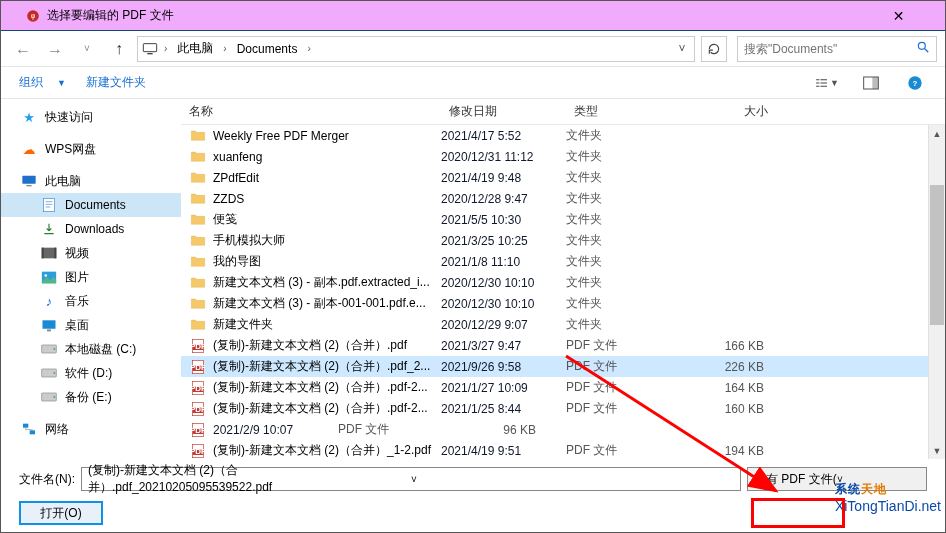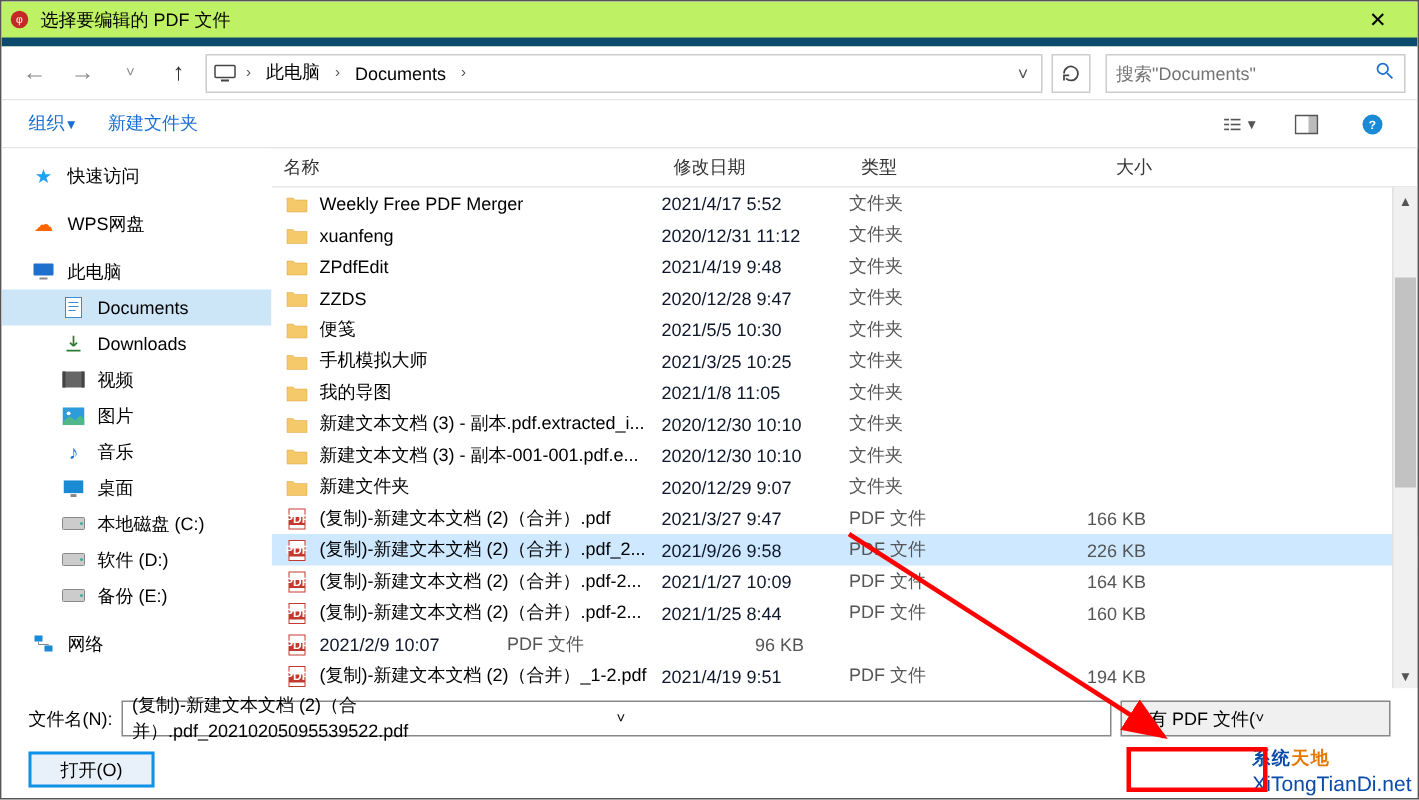--- a/index.html
+++ b/index.html
@@ -1,37 +1,37 @@
 <!DOCTYPE html>
 <html><head>
 <meta charset="utf-8">
 <style>
 * { margin: 0; padding: 0; box-sizing: border-box; font-family: "Microsoft YaHei", "Segoe UI", sans-serif; font-size: 12px; }
 body { background: #fff; width: 946px; height: 533px; overflow: hidden; position: relative; border: 1px solid #555; }
 
-.titlebar { height: 30px; background: #bef264; display: flex; align-items: center; padding: 0 4px; border-bottom: 6px solid #0c4a6e; }
+.titlebar { height: 30px; background: #f0abfc; display: flex; align-items: center; padding: 0 24px; border-bottom: 1px solid #0c4a6e; }
 .titlebar .appicon { width: 16px; height: 16px; margin-right: 6px; color: #c00; display:flex; align-items:center; justify-content:center;}
 .titlebar .title { font-size: 12px; color: #000; }
 .titlebar .spacer { flex: 1; }
 .titlebar .winbtn { width: 45px; height: 30px; display: flex; align-items: center; justify-content: center; font-size: 14px; }
 
 .navbar { height: 36px; background: #fff; display: flex; align-items: center; padding: 0 8px; border-bottom: 1px solid #e5e5e5; gap:4px;}
 .navbtn { width: 28px; height: 28px; border-radius: 2px; display:flex; align-items:center; justify-content:center; font-size:16px; color:#888;}
 .navbtn.enabled{color:#333;}
 .crumb-wrap{flex:1; display:flex; align-items:center; height:26px; border:1px solid #ccc; background:#fff; padding:0 2px;}
 .crumb-icon{width:20px; height:20px; display:flex; align-items:center; justify-content:center; font-size:13px;}
 .crumb-sep{color:#555; font-size:10px; padding:0 4px;}
 .crumb-item{color:#000; font-size:12px; padding:2px 6px;}
 .crumb-drop{width:20px; text-align:center; color:#555;}
 .refresh{width:26px;height:26px;border:1px solid #ccc;display:flex;align-items:center;justify-content:center;margin-left:2px;}
 .searchbox{width:200px;height:26px;border:1px solid #ccc;margin-left:6px;display:flex;align-items:center;padding:0 6px;color:#888;}
 .searchbox input{border:none;outline:none;flex:1;font-size:12px;color:#888;background:transparent;}
 
 .toolbar{height:32px;background:#fff;display:flex;align-items:center;padding:0 18px;gap:20px;border-bottom:1px solid #e5e5e5;}
-.tool-link{color:#1a6fd4;font-size:12px;display:flex;align-items:center;gap:0;}
+.tool-link{color:#1a6fd4;font-size:12px;display:flex;align-items:center;gap:14px;}
 .tool-spacer{flex:1;}
 .tool-icon{width:24px;height:24px;display:flex;align-items:center;justify-content:center;color:#555;}
 .help-icon{color:#1a8ad4;font-size:15px;}
 
 .body{display:flex;height:360px;position:relative;}
 .sidebar{width:180px;background:#fff;overflow:hidden;padding-top:6px;}
 .side-item{height:24px;display:flex;align-items:center;padding-left:20px;gap:8px;font-size:12px;color:#000;}
 .side-item.sub{padding-left:40px;}
 .side-item.sel{background:#cde6f7;}
 .side-ic{width:16px;height:16px;display:flex;align-items:center;justify-content:center;font-size:13px;}
@@ -49,21 +49,21 @@
 .list{flex:1;display:flex;flex-direction:column;overflow:hidden;position:relative;}
 .cols{height:26px;display:flex;align-items:center;border-bottom:1px solid #e8e8e8;font-size:12px;color:#333;}
 .col{padding:0 8px;}
 .col-name{width:260px;}
 .col-date{width:125px;}
 .col-type{width:110px;}
 .col-size{width:100px;text-align:right;}
 .rows{flex:1;overflow:hidden;}
 .row{height:21px;display:flex;align-items:center;font-size:12px;color:#000;}
 .row.sel{background:#cde8ff;}
-.row .fic{width:18px;height:16px;margin-left:8px;margin-right:6px;display:flex;align-items:center;justify-content:center;text-decoration:underline;}
+.row .fic{width:18px;height:16px;margin-left:8px;margin-right:6px;display:flex;justify-content:center;text-decoration:underline;}
 .row .cname{width:228px;white-space:nowrap;overflow:hidden;text-overflow:ellipsis;}
 .row .cdate{width:125px;color:#0f172a;}
 .row .ctype{width:110px;color:#555;}
 .row .csize{width:100px;text-align:right;color:#555;padding-right:12px;}
 .vscroll{position:absolute;right:0;top:26px;bottom:0;width:17px;background:#f0f0f0;border-left:1px solid #e0e0e0;}
 .vscroll .thumb{position:absolute;left:1px;right:1px;top:60px;height:140px;background:#c2c2c2;}
 .vscroll .arr{position:absolute;left:0;right:0;height:17px;display:flex;align-items:center;justify-content:center;font-size:9px;color:#555;}
 .vscroll .arr.up{top:0;}
 .vscroll .arr.dn{bottom:0;}
 
@@ -71,21 +71,21 @@
 .fname-row{display:flex;align-items:center;gap:6px;}
 .fname-label{font-size:12px;}
 .fname-select{flex:1;height:24px;border:1px solid #888;padding:0 6px;display:flex;align-items:center;background:#fff;}
 .fname-select span{flex:1;font-size:12px;}
 .filter-select{width:180px;height:24px;border:1px solid #888;padding:0 6px;display:flex;align-items:center;background:#f0f0f0;}
 .filter-select span{flex:1;font-size:12px;white-space:nowrap;overflow:hidden;}
 .btnrow{display:flex;justify-content:flex-start;gap:8px;}
 .open-btn{width:84px;height:24px;border:2px solid #0f91e8;background:#e8f1fa;display:flex;align-items:center;justify-content:center;font-size:12px;}
 
 .arrow-annotation{position:absolute;pointer-events:none;z-index:100;}
-.watermark{position:absolute;right:4px;bottom:2px;font-size:11px;z-index:50;}
+.watermark{position:absolute;right:4px;bottom:18px;font-size:11px;z-index:50;}
 .watermark .t1{font-weight:bold;font-size:15px;letter-spacing:1px;}
 .watermark .c1{color:#0a4aa8;}
 .watermark .c2{color:#e67700;}
 .watermark .t2{font-size:14px;color:#0a4aa8;text-align:right;}
 
 svg.folder-svg{width:16px;height:14px;}
 svg.pdf-svg{width:14px;height:16px;}
 </style>
 </head>
 <body>
@@ -359,21 +359,21 @@
           <span class="ctype">文件夹</span>
           <span class="csize"></span>
         </div>
         <div class="row">
           <span class="fic">
             <svg class="folder-svg" viewBox="0 0 24 20">
               <path d="M2 4 h6 l2 2 h12 v12 h-20 z" fill="#f5c869" stroke="#d9a43d" stroke-width="0.5"></path>
             </svg>
           </span>
           <span class="cname">我的导图</span>
-          <span class="cdate">2021/1/8 11:05</span>
+          <span class="cdate">2021/1/8 11:10</span>
           <span class="ctype">文件夹</span>
           <span class="csize"></span>
         </div>
         <div class="row">
           <span class="fic">
             <svg class="folder-svg" viewBox="0 0 24 20">
               <path d="M2 4 h6 l2 2 h12 v12 h-20 z" fill="#f5c869" stroke="#d9a43d" stroke-width="0.5"></path>
             </svg>
           </span>
           <span class="cname">新建文本文档 (3) - 副本.pdf.extracted_i...</span>

